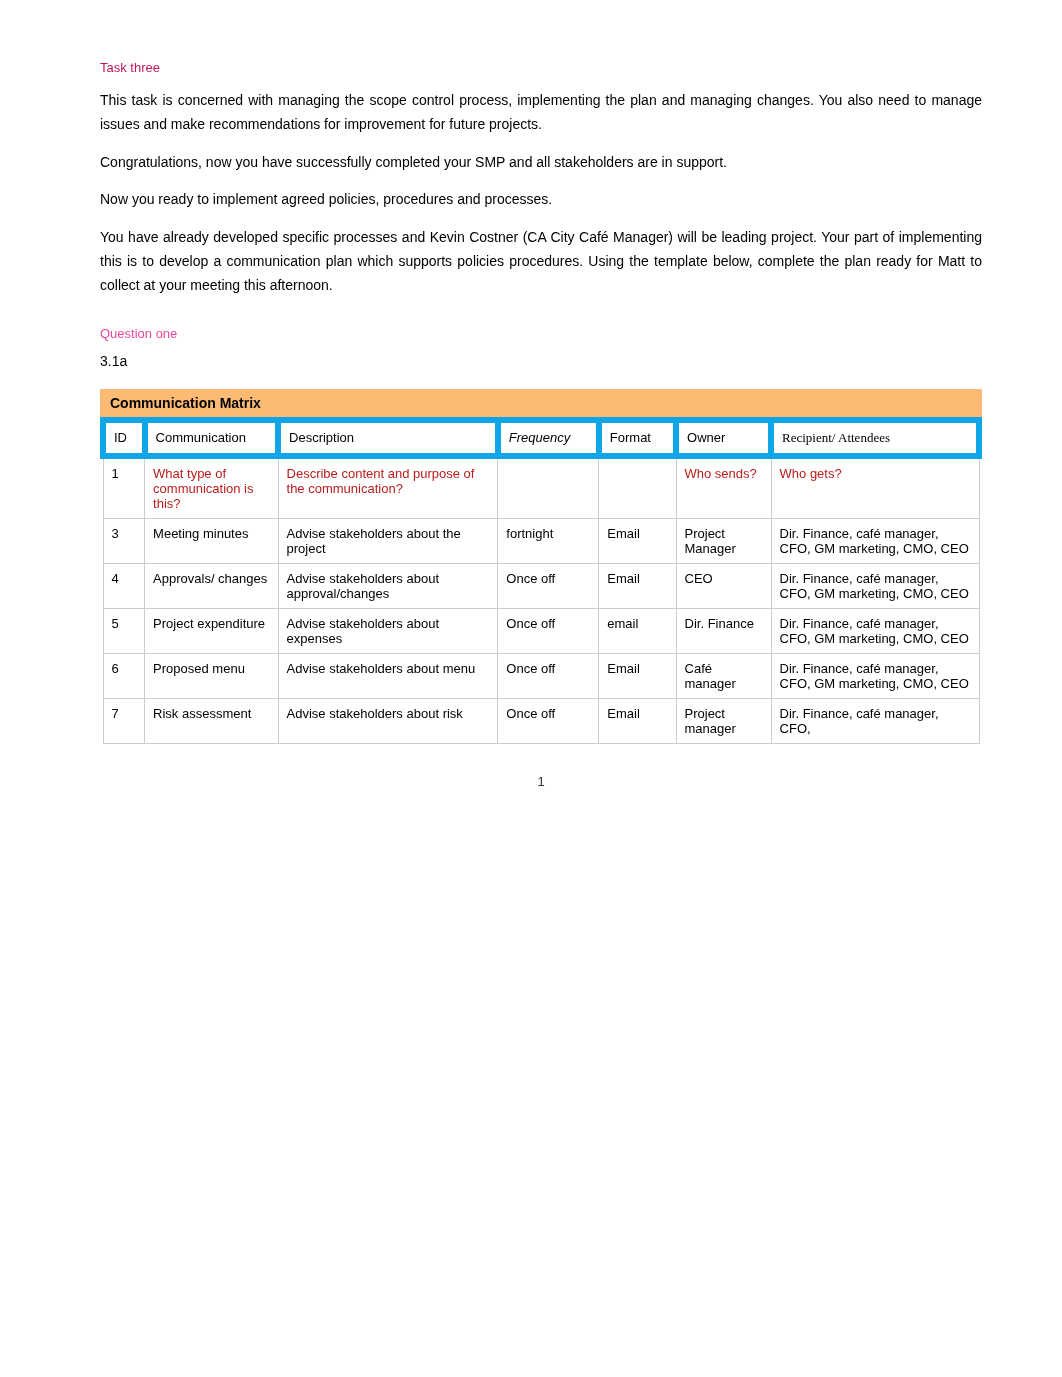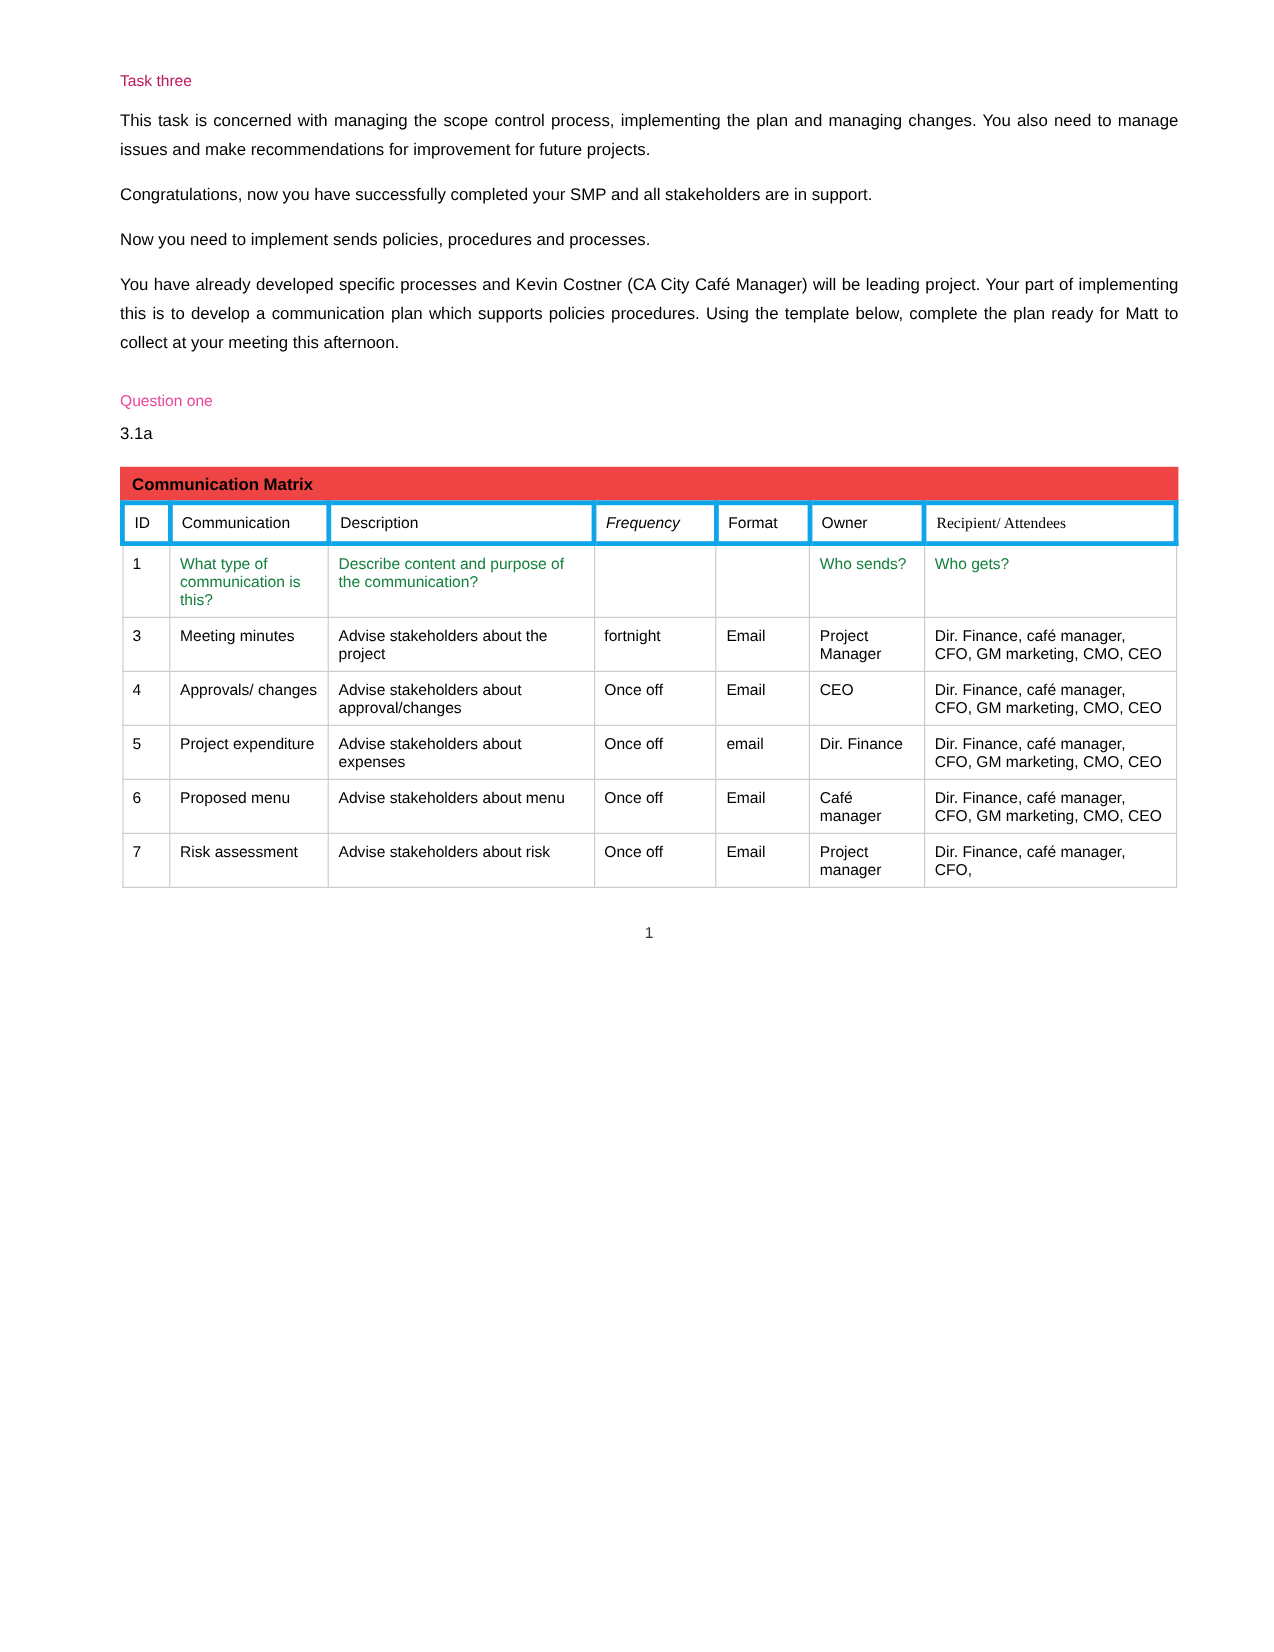--- a/index.html
+++ b/index.html
@@ -65,36 +65,36 @@
       margin-top: 12px;
     }
 
     
     .matrix-container {
       margin-top: 20px;
       width: 100%;
     }
 
     .matrix-title {
-      background-color: #ef4444;
+      background-color: #fdba74;
       color: #000;
       font-size: 14px;
       font-weight: bold;
       padding: 6px 10px;
     }
 
     table {
       width: 100%;
       border-collapse: collapse;
       font-size: 13px;
     }
 
     th {
       background-color: #fff;
-      border: 4px solid #0ea5e9;
+      border: 6px solid #0ea5e9;
       padding: 7px 8px;
       text-align: left;
       font-weight: normal;
       vertical-align: top;
     }
 
     td {
       border: 1px solid #ccc;
       padding: 7px 8px;
       vertical-align: top;
@@ -107,41 +107,41 @@
     .col-format { width: 65px; }
     .col-owner { width: 80px; }
     .col-recip { width: 175px; font-family: Liberation Serif, serif; }
 
     .row-header td {
       font-weight: normal;
       background: #fff;
     }
 
     .shaded-desc {
-      color: #15803d;
+      color: #b91c1c;
       font-style: normal;
     }
 
     .page-num {
       text-align: center;
       margin-top: 30px;
       font-size: 13px;
       color: #333;
     }
   </style>
 </head>
 <body>
 
 <p class="task-label">Task three</p>
 
 <p class="intro-paragraph">This task is concerned with managing the scope control process, implementing the plan and managing changes. You also need to manage issues and make recommendations for improvement for future projects.</p>
 
 <p class="intro-paragraph">Congratulations, now you have successfully completed your SMP and all stakeholders are in support.</p>
 
-<p class="intro-paragraph">Now you need to implement sends policies, procedures and processes.</p>
+<p class="intro-paragraph">Now you ready to implement agreed policies, procedures and processes.</p>
 
 <p class="intro-paragraph section-gap">You have already developed specific processes and Kevin Costner (CA City Café Manager) will be leading project. Your part of implementing this is to develop a communication plan which supports policies procedures. Using the template below, complete the plan ready for Matt to collect at your meeting this afternoon.</p>
 
 <p class="question-label">Question one</p>
 
 <div class="question-block">
   <div class="question-num">3.1a</div>
   <div style="flex:1;">
   </div>
 </div>

